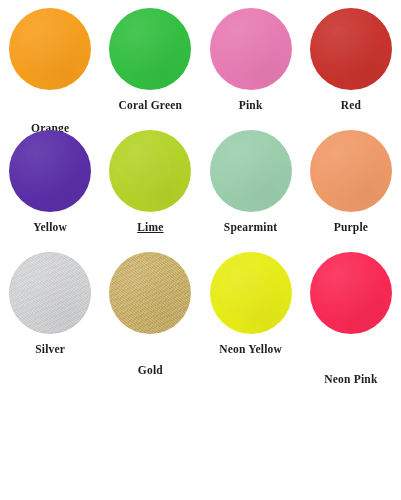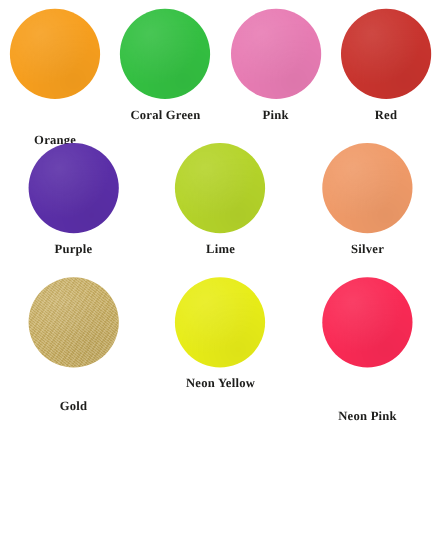--- a/index.html
+++ b/index.html
@@ -151,38 +151,50 @@
           <div class="swatch-disc" style="background: rgb(201, 52, 46);"></div>
         </div>
         <div class="swatch-label" style="color: rgb(29, 29, 27);">Red</div>
       </div>
     </div>
     <div class="swatch-row">
       <div class="swatch-cell">
         <div class="swatch-disc-wrap">
           <div class="swatch-disc" style="background: rgb(91, 47, 168);"></div>
         </div>
+        <div class="swatch-label" style="color: rgb(29, 29, 27);">Yellow</div>
+      </div>
+      <div class="swatch-cell">
+        <div class="swatch-disc-wrap">
+          <div class="swatch-disc" style="background: rgb(181, 212, 42);"></div>
+        </div>
+        <div class="swatch-label" style="color: rgb(29, 29, 27); text-decoration: underline;">Lime</div>
+      </div>
+      <div class="swatch-cell">
+        <div class="swatch-disc-wrap">
+          <div class="swatch-disc" style="background: rgb(156, 207, 174);"></div>
+        </div>
+        <div class="swatch-label" style="color: rgb(29, 29, 27);">Spearmint</div>
+      </div>
+      <div class="swatch-cell">
+        <div class="swatch-disc-wrap">
+          <div class="swatch-disc" style="background: rgb(240, 155, 105);"></div>
+        </div>
         <div class="swatch-label" style="color: rgb(29, 29, 27);">Purple</div>
-      </div>
-      <div class="swatch-cell">
-        <div class="swatch-disc-wrap">
-          <div class="swatch-disc" style="background: rgb(181, 212, 42);"></div>
-        </div>
-        <div class="swatch-label" style="color: rgb(29, 29, 27);">Lime</div>
-      </div>
-      <div class="swatch-cell">
-        <div class="swatch-disc-wrap">
-          <div class="swatch-disc" style="background: rgb(240, 155, 105);"></div>
-        </div>
-        <div class="swatch-label" style="color: rgb(29, 29, 27);">Silver</div>
       </div>
     </div>
     <div class="swatch-row">
       <div class="swatch-cell">
         <div class="swatch-disc-wrap">
+          <div class="swatch-disc texture-metal edge-faint" style="background: rgb(211, 212, 214);"></div>
+        </div>
+        <div class="swatch-label" style="color: rgb(29, 29, 27);">Silver</div>
+      </div>
+      <div class="swatch-cell">
+        <div class="swatch-disc-wrap">
           <div class="swatch-disc texture-metal" style="background: rgb(201, 174, 95);"></div>
         </div>
         <div class="swatch-label" style="color: rgb(29, 29, 27); margin-top: 30px;">Gold</div>
       </div>
       <div class="swatch-cell">
         <div class="swatch-disc-wrap">
           <div class="swatch-disc" style="background: rgb(232, 237, 24);"></div>
         </div>
         <div class="swatch-label" style="color: rgb(29, 29, 27);">Neon Yellow</div>
       </div>

